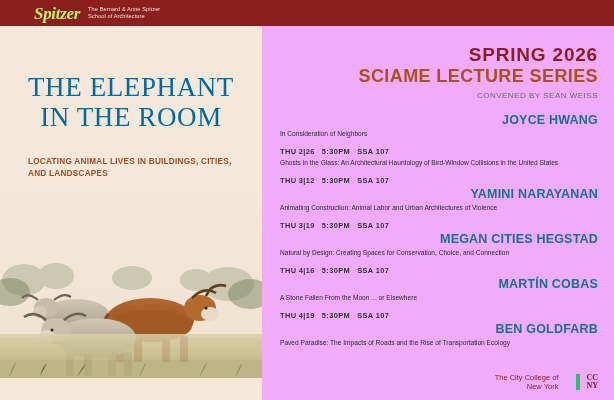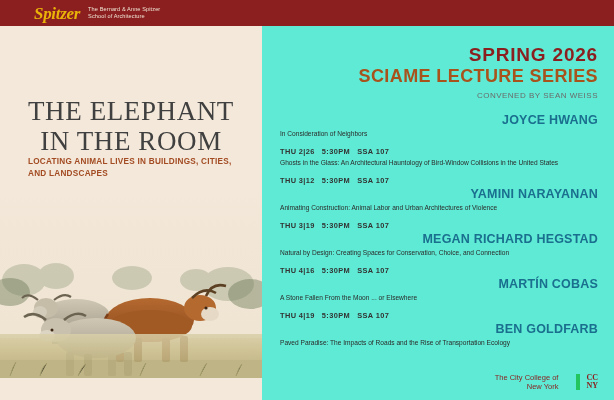--- a/index.html
+++ b/index.html
@@ -16,45 +16,45 @@
     box-sizing:border-box;
   }
   
   .topbar{
     position:absolute;left:0;top:0;width:614px;height:26px;
     background:#8b1f1f;
     display:flex;align-items:center;
   }
   .topbar-inner{display:flex;align-items:center;padding-left:34px;}
   .spitzer-word{
-    color:#eab308;
+    color:#bef264;
     font-family:"Liberation Serif", serif;
     font-size:17px;
     font-weight:bold;
     font-style:italic;
     letter-spacing:-0.3px;
     line-height:1;
   }
   .spitzer-sub{
     margin-left:8px;
     color:#efe4d4;
     font-size:5.6px;
     line-height:7px;
     letter-spacing:.1px;
   }
   
   .left{
     position:absolute;left:0;top:26px;width:262px;height:374px;
     background:#f3e8d9;
   }
   .title{
-    position:absolute;left:0;top:70px;width:262px;
+    position:absolute;left:0;top:46px;width:262px;
     text-align:center;
     font-family:"Liberation Serif", serif;
-    color:#404040;
+    color:#0369a1;
     font-size:27px;
     line-height:30px;
     letter-spacing:.6px;
   }
   .subtitle{
     position:absolute;left:28px;top:130px;width:218px;
     color:#a34b22;
     font-size:8.2px;
     font-weight:bold;
     line-height:12px;
@@ -65,21 +65,21 @@
     position:absolute;left:0;bottom:22px;width:262px;height:190px;
   }
   .ground{
     position:absolute;left:0;bottom:18px;width:262px;height:26px;
     background:linear-gradient(180deg,#d9cfa8 0%, #cdc293 60%, #c3b887 100%);
     opacity:.85;
   }
   
   .right{
     position:absolute;left:262px;top:26px;width:352px;height:374px;
-    background:#5eead4;
+    background:#f0abfc;
     padding:18px 16px 0 18px;
     box-sizing:border-box;
   }
   .spring{
     text-align:right;
     color:#8b1f1f;
     font-size:19px;
     font-weight:bold;
     letter-spacing:.8px;
     line-height:21px;
@@ -286,21 +286,21 @@
           <span>THU 3|12</span><span class="sep"></span><span>5:30PM</span><span class="sep"></span><span>SSA 107</span>
         </div>
         <div class="talk-speaker">YAMINI NARAYANAN</div>
         <div class="talk-title">Animating Construction: Animal Labor and Urban Architectures of Violence</div>
       </div>
 
       <div class="talk">
         <div class="talk-meta">
           <span>THU 3|19</span><span class="sep"></span><span>5:30PM</span><span class="sep"></span><span>SSA 107</span>
         </div>
-        <div class="talk-speaker">MEGAN RICHARD HEGSTAD</div>
+        <div class="talk-speaker">MEGAN CITIES HEGSTAD</div>
         <div class="talk-title">Natural by Design: Creating Spaces for Conservation, Choice, and Connection</div>
       </div>
 
       <div class="talk">
         <div class="talk-meta">
           <span>THU 4|16</span><span class="sep"></span><span>5:30PM</span><span class="sep"></span><span>SSA 107</span>
         </div>
         <div class="talk-speaker">MARTÍN COBAS</div>
         <div class="talk-title">A Stone Fallen From the Moon ... or Elsewhere</div>
       </div>

